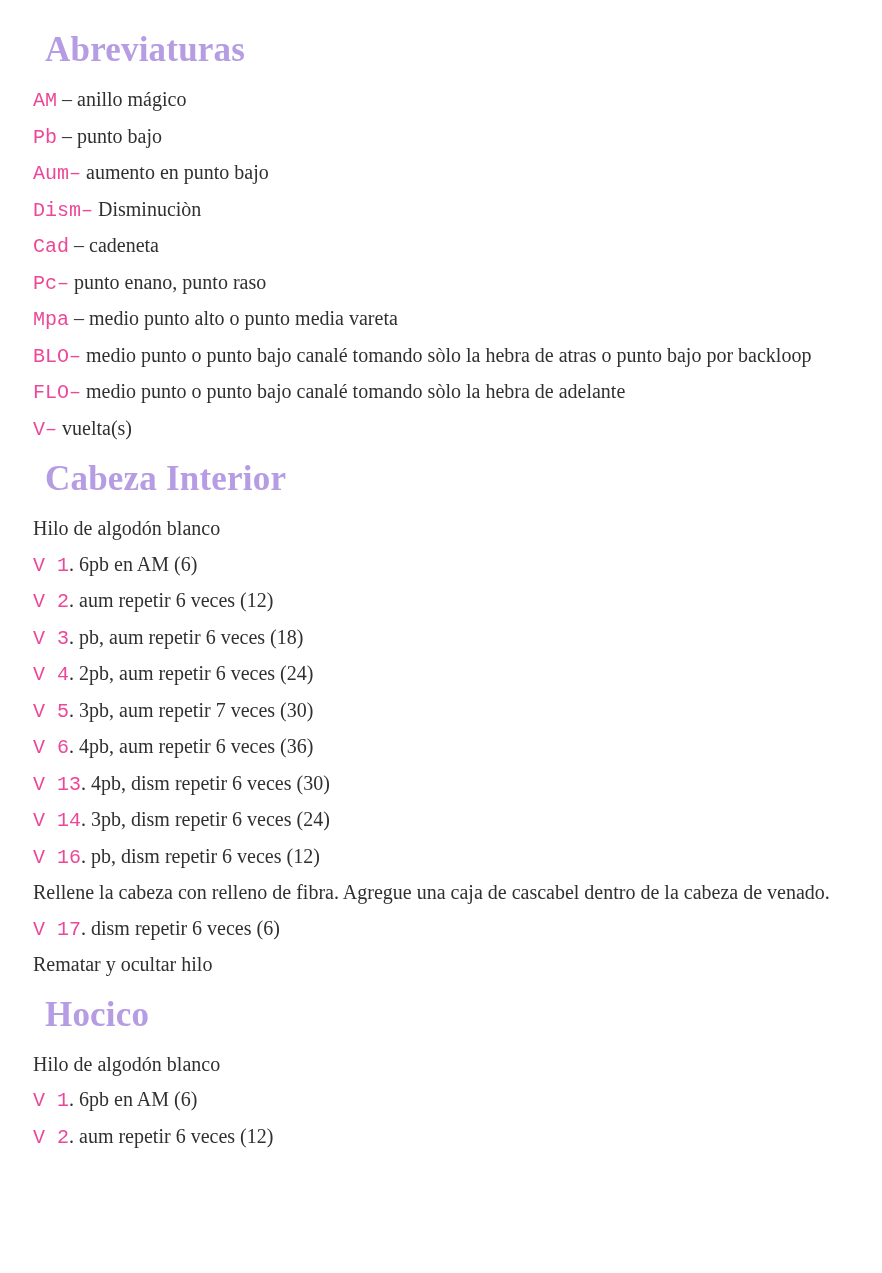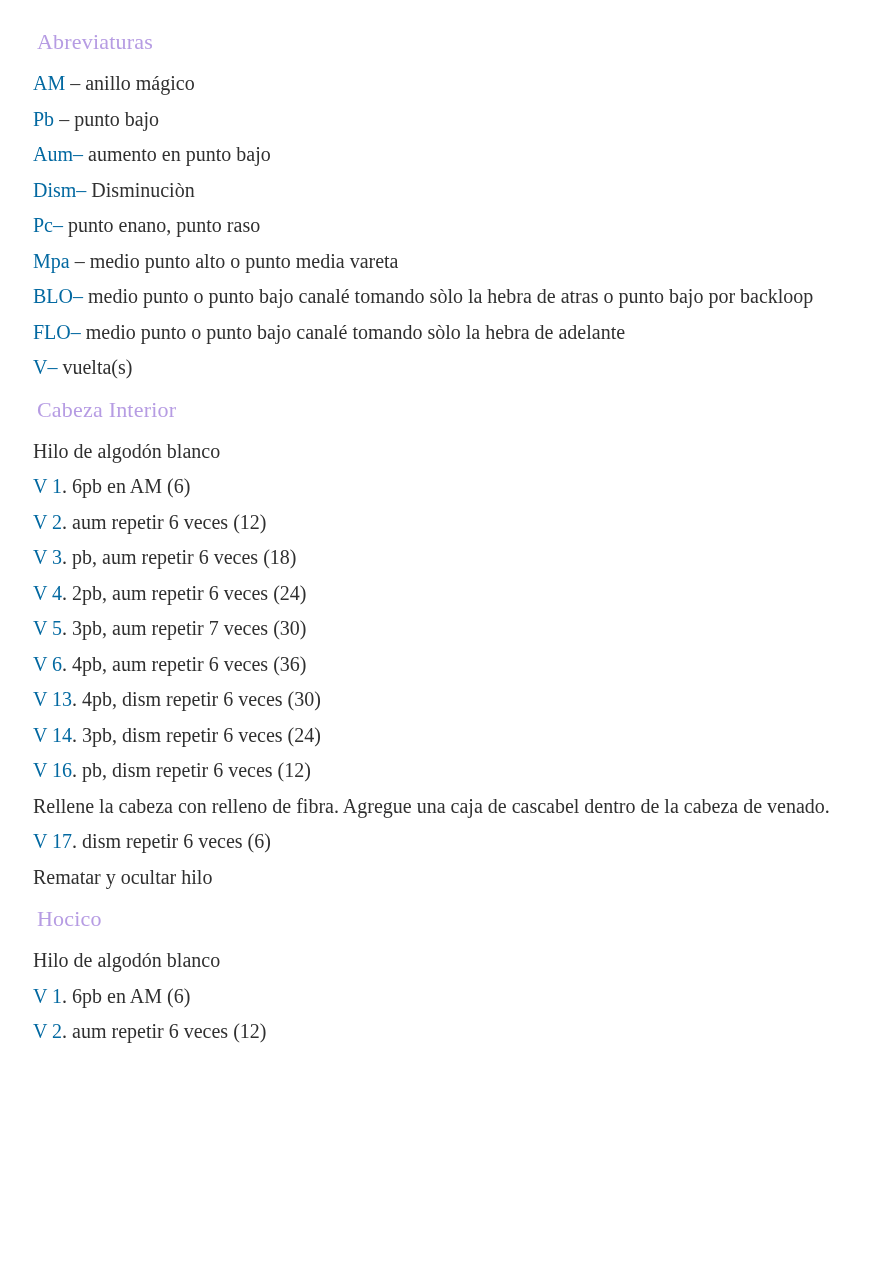--- a/index.html
+++ b/index.html
@@ -14,47 +14,49 @@
     font-family: "Liberation Serif", "DejaVu Serif", serif;
   }
   .page {
     box-sizing: border-box;
     width: 882px;
     height: 1273px;
     padding: 18px 49px 0 33px;
     background: #ffffff;
   }
   h2.section-heading {
-    font-size: 22px;
-    font-weight: normal;
+    font-size: 35px;
+    font-weight: bold;
     line-height: 40px;
-    margin: 4px;
+    margin: 12px;
     color: #b69ce3;
     letter-spacing: 0.2px;
   }
   p.pattern-line {
     font-size: 20px;
     line-height: 35.5px;
     margin: 0;
     color: #303030;
   }
   p.pattern-line .red {
-    color: #0369a1;
+    color: #ec4899;
+    font-family: Liberation Mono, monospace;
   }
 </style>
 </head>
 <body>
 
 <div class="page">
   <div id="doc">
       <h2 class="section-heading">Abreviaturas</h2>
       <p class="pattern-line"><span class="red">AM</span><span> – anillo mágico</span></p>
       <p class="pattern-line"><span class="red">Pb</span><span> – punto bajo</span></p>
       <p class="pattern-line"><span class="red">Aum–</span><span> aumento en punto bajo</span></p>
       <p class="pattern-line"><span class="red">Dism–</span><span> Disminuciòn</span></p>
+      <p class="pattern-line"><span class="red">Cad</span><span> – cadeneta</span></p>
       <p class="pattern-line"><span class="red">Pc–</span><span> punto enano, punto raso</span></p>
       <p class="pattern-line"><span class="red">Mpa</span><span> – medio punto alto o punto media vareta</span></p>
       <p class="pattern-line"><span class="red">BLO–</span><span> medio punto o punto bajo canalé tomando sòlo la hebra de atras o punto bajo por backloop</span></p>
       <p class="pattern-line"><span class="red">FLO–</span><span> medio punto o punto bajo canalé tomando sòlo la hebra de adelante</span></p>
       <p class="pattern-line"><span class="red">V–</span><span> vuelta(s)</span></p>
       <h2 class="section-heading">Cabeza Interior</h2>
       <p class="pattern-line"><span>Hilo de algodón blanco</span></p>
       <p class="pattern-line"><span class="red">V 1</span><span>. 6pb en AM (6)</span></p>
       <p class="pattern-line"><span class="red">V 2</span><span>. aum repetir 6 veces (12)</span></p>
       <p class="pattern-line"><span class="red">V 3</span><span>. pb, aum repetir 6 veces (18)</span></p>

